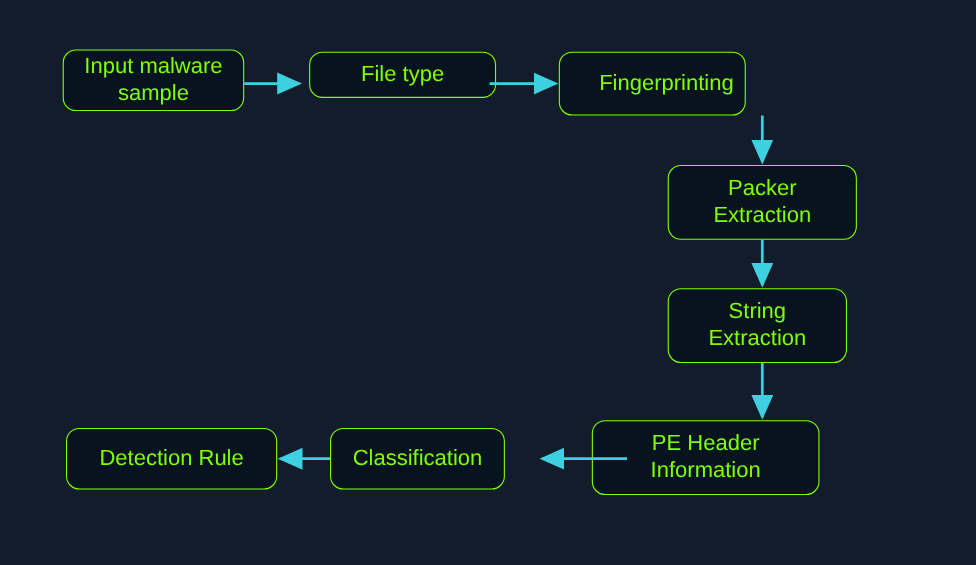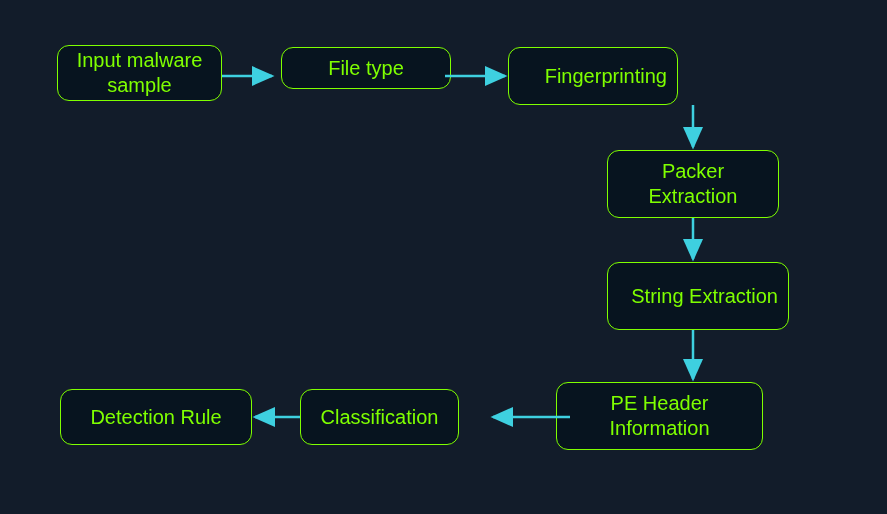--- a/index.html
+++ b/index.html
@@ -44,25 +44,25 @@
 </div>
 
 <div class="node" style="left:508px; top:47px; width:170px; height:58px;justify-content:flex-end;">
   <span>Fingerprinting</span>
 </div>
 
 <div class="node" style="left:607px; top:150px; width:172px; height:68px;">
   <span>Packer Extraction</span>
 </div>
 
-<div class="node" style="left:607px; top:262px; width:182px; height:68px;justify-content:flex-end;">
+<div class="node" style="left:607px; top:262px; width:163px; height:68px;">
   <span>String Extraction</span>
 </div>
 
-<div class="node" style="left:556px; top:382px; width:207px; height:68px;">
+<div class="node" style="left:538px; top:382px; width:207px; height:68px;">
   <span>PE Header Information</span>
 </div>
 
 <div class="node" style="left:300px; top:389px; width:159px; height:56px;">
   <span>Classification</span>
 </div>
 
 <div class="node" style="left:60px; top:389px; width:192px; height:56px;justify-content:center;">
   <span>Detection Rule</span>
 </div>

